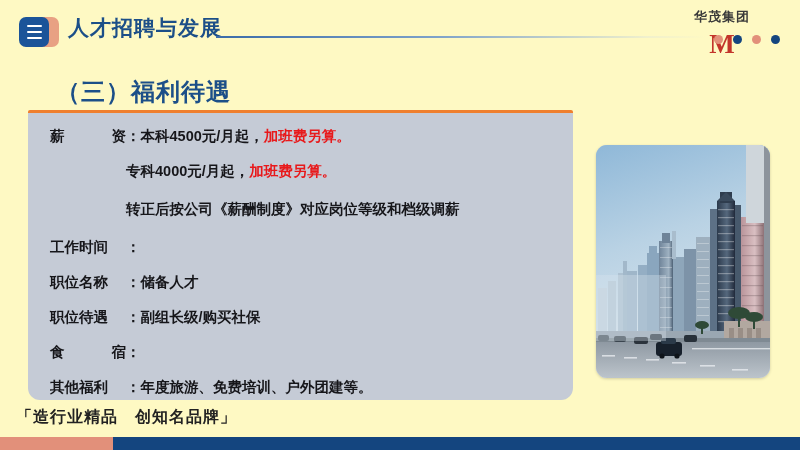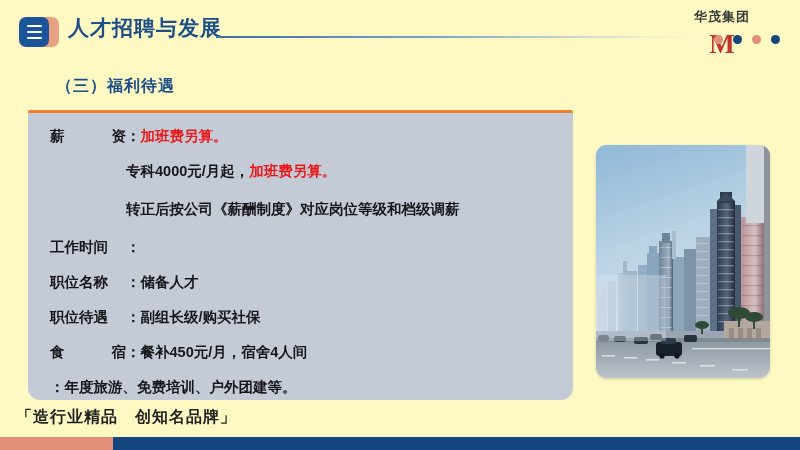--- a/index.html
+++ b/index.html
@@ -115,21 +115,21 @@
   .brand-dots span {
     display: block;
     width: 9px; height: 9px;
     border-radius: 50%;
   }
 
   
   .section-title {
     position: absolute;
     left: 56px; top: 76px;
-    font-size: 16px;
+    font-size: 24px;
     font-weight: 700;
     color: #1c4f88;
     letter-spacing: 1px;
     white-space: nowrap;
   }
 
   
   .card {
     position: absolute;
     left: 28px; top: 110px;
@@ -241,20 +241,21 @@
   <div class="section-title">（三）福利待遇</div>
 
   <div class="card" style="background: rgb(197, 203, 214); border-top-color: rgb(239, 127, 46);">
     <div class="card-inner">
         <div class="row">
           <span class="lbl spread">
             <span>薪</span>
             <span>资</span>
           </span>
           <span class="colon">：</span>
+          <span class="val">本科4500元/月起，</span>
           <span class="val red" style="color: rgb(232, 25, 27);">加班费另算。</span>
         </div>
         <div class="row cont">
           <span class="indent"></span>
           <span class="val">专科4000元/月起，</span>
           <span class="val red" style="color: rgb(232, 25, 27);">加班费另算。</span>
         </div>
         <div class="row cont">
           <span class="indent"></span>
           <span class="val">转正后按公司《薪酬制度》对应岗位等级和档级调薪</span>
@@ -272,23 +273,23 @@
           <span class="lbl">职位待遇</span>
           <span class="colon">：</span>
           <span class="val">副组长级/购买社保</span>
         </div>
         <div class="row">
           <span class="lbl spread">
             <span>食</span>
             <span>宿</span>
           </span>
           <span class="colon">：</span>
-          <span class="val">餐补450元/月，宿舍4人间</span>
-        </div>
-        <div class="row">
+        </div>
+        <div class="row">
+          <span class="lbl">其他福利</span>
           <span class="colon">：</span>
           <span class="val">年度旅游、免费培训、户外团建等。</span>
         </div>
       </div>
   </div>
 
   <div class="photo">
     <svg viewBox="0 0 174 233" preserveAspectRatio="none">
       <defs>
         <linearGradient id="sky" x1="0" y1="0" x2="0.25" y2="1">

